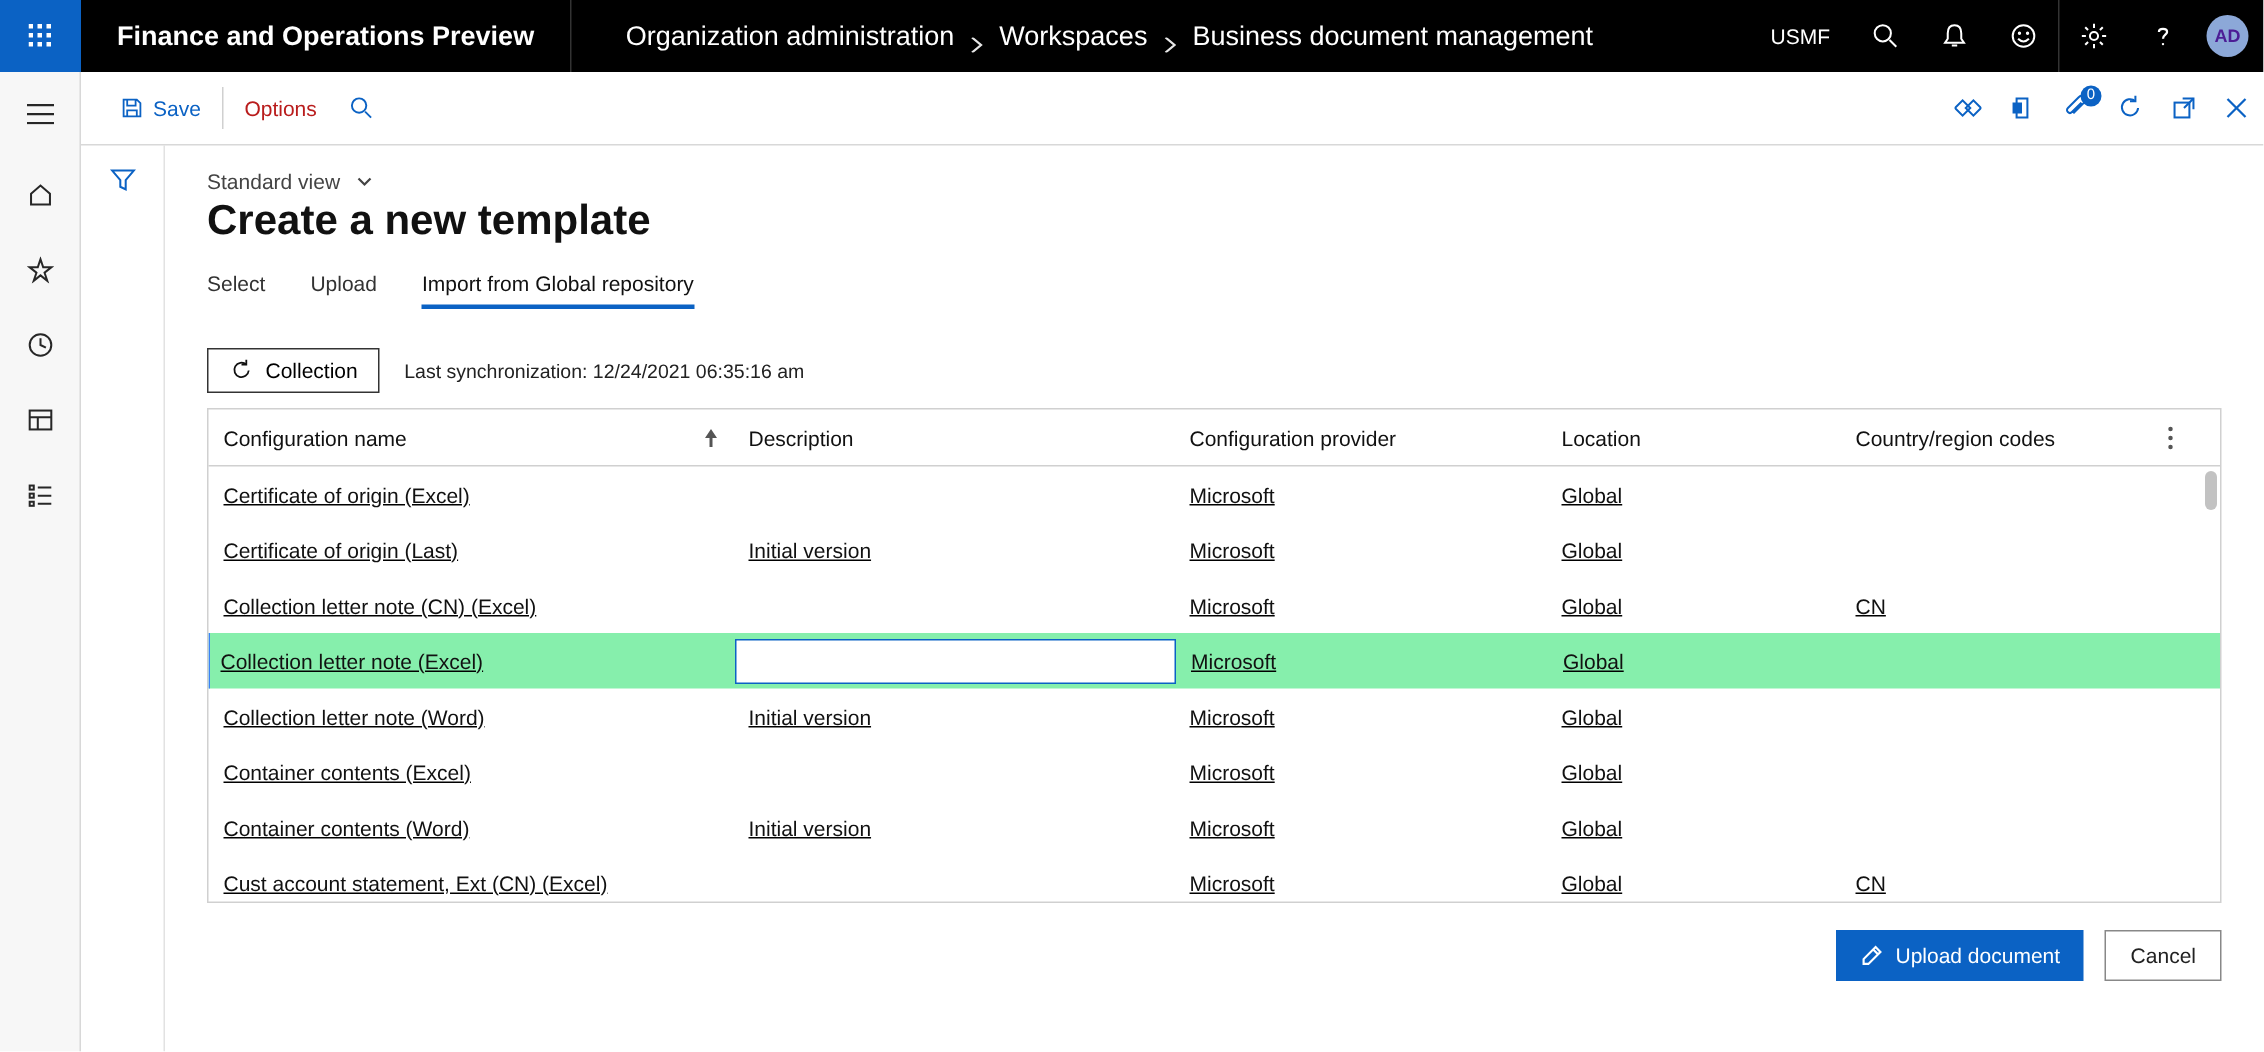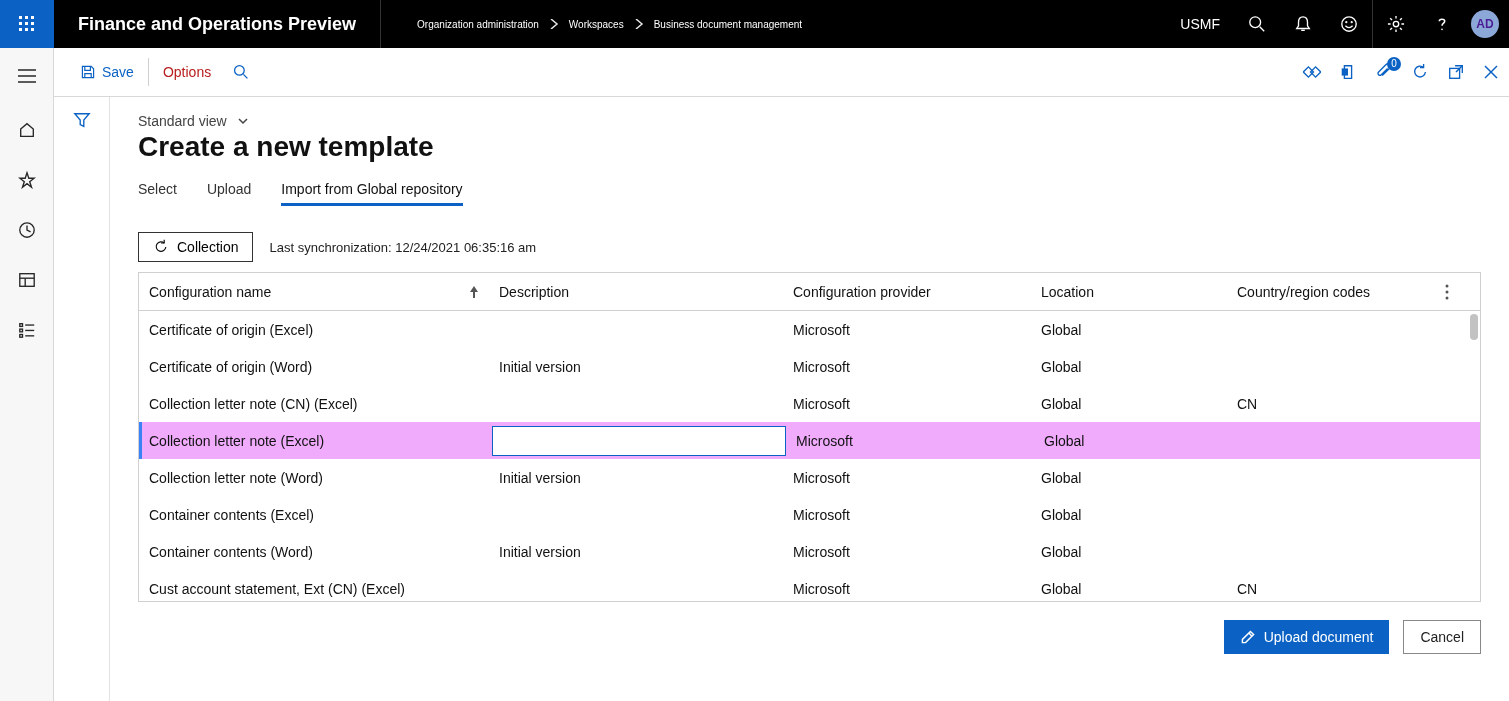--- a/index.html
+++ b/index.html
@@ -17,22 +17,22 @@
 .waffle {
   width: 54px; height: 48px; background: #0B62C4;
   display: flex; align-items: center; justify-content: center;
 }
 .waffle svg { fill: #fff; }
 .app-title {
   font-size: 18px; font-weight: 600; padding: 0 24px; height: 48px; line-height: 48px;
   border-right: 1px solid #333;
 }
 .breadcrumbs {
-  display: flex; align-items: flex-start; gap: 10px; padding-left: 36px;
-  font-size: 10px;
+  display: flex; align-items: flex-end; gap: 10px; padding-left: 36px;
+  font-size: 18px;
 }
 .breadcrumbs .chev { opacity: 0.9; }
 .topbar-right {
   position: absolute; right: 0; top: 0; height: 48px;
   display: flex; align-items: center;
 }
 .tb-item {
   width: 46px; height: 48px; display: flex; align-items: center; justify-content: center;
   color: #fff;
 }
@@ -121,25 +121,25 @@
   grid-template-columns: 350px 294px 248px 196px 210px 20px;
   align-items: center;
   font-size: 14px;
 }
 .grid-head {
   height: 38px; border-bottom: 1px solid #d0d0d0;
 }
 .gh-cell { padding: 0 10px; font-weight: 400; color: #111; display: flex; align-items: center; gap: 6px;}
 .gh-menu { display:flex; align-items:center; justify-content:center;}
 .grid-body { max-height: 290px; overflow: hidden; position: relative;}
-.grid-row { height: 37px; }
+.grid-row { height: 37px; text-decoration: underline; }
 .g-cell { padding: 0 10px; color: #111; }
 .grid-row.selected {
-  background: #f0abfc;
-  border-left: 3px solid #3b82f6;
+  background: #86efac;
+  border-left: 1px solid #3b82f6;
 }
 .grid-row.selected .g-cell:first-child { padding-left: 7px; }
 .cell-selected-input {
   border: 1px solid #0B62C4; height: 30px; background: #fff;
 }
 .grid-scrollbar {
   position: absolute; right: 2px; top: 3px; width: 8px; height: 26px;
   background: #c2c2c2; border-radius: 4px;
 }
 
@@ -402,21 +402,21 @@
           <div class="grid-body">
             <div class="grid-row">
               <div class="g-cell">Certificate of origin (Excel)</div>
               <div class="g-cell"></div>
               <div class="g-cell">Microsoft</div>
               <div class="g-cell">Global</div>
               <div class="g-cell"></div>
               <div></div>
             </div>
             <div class="grid-row">
-              <div class="g-cell">Certificate of origin (Word)</div>
+              <div class="g-cell">Certificate of origin (Last)</div>
               <div class="g-cell">Initial version</div>
               <div class="g-cell">Microsoft</div>
               <div class="g-cell">Global</div>
               <div class="g-cell"></div>
               <div></div>
             </div>
             <div class="grid-row">
               <div class="g-cell">Collection letter note (CN) (Excel)</div>
               <div class="g-cell"></div>
               <div class="g-cell">Microsoft</div>

